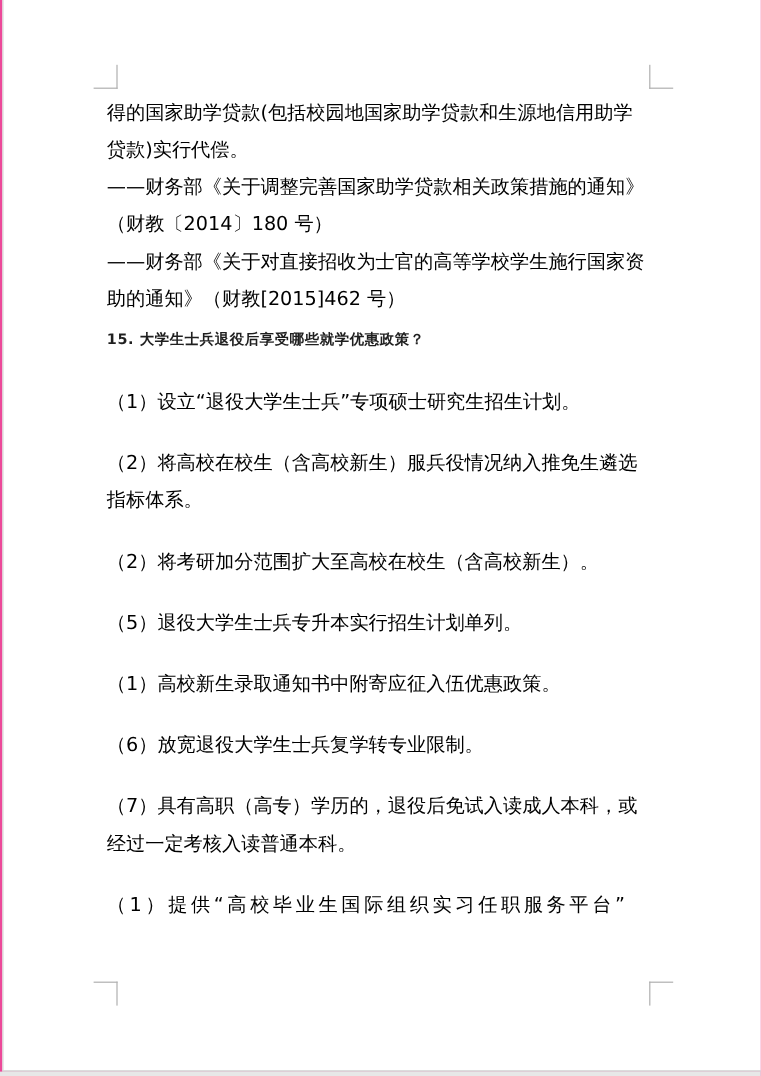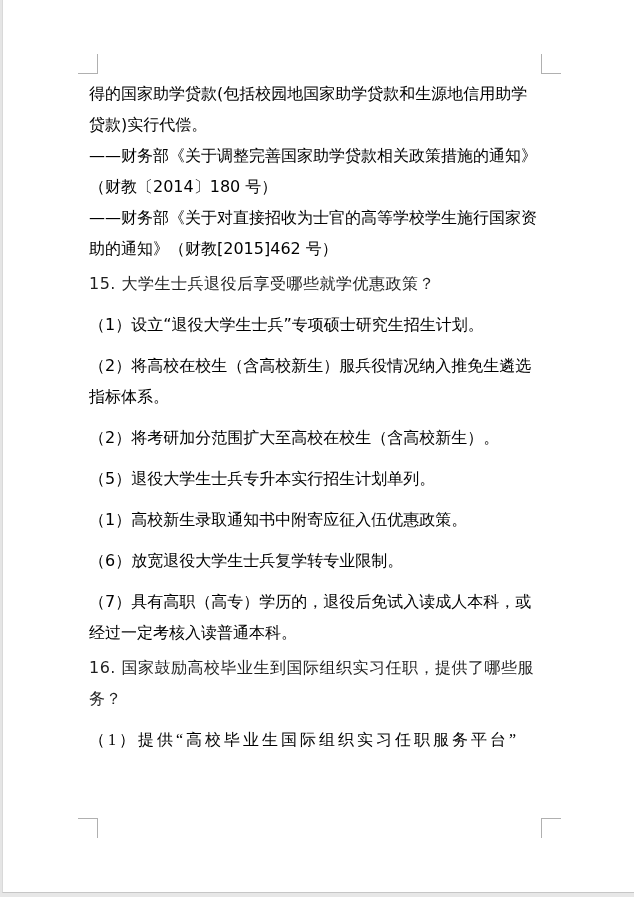--- a/index.html
+++ b/index.html
@@ -8,21 +8,21 @@
     width: 634px;
     height: 897px;
     background: #ffffff;
     font-family: "DejaVu Sans", sans-serif;
     overflow: hidden;
   }
   .stage {
     position: relative;
     width: 634px;
     height: 897px;
-    background: #e5e5e5;
+    background: #ec4899;
   }
   .page {
     position: absolute;
     left: 2px;
     top: 0;
     width: 631px;
     height: 892px;
     background: #ffffff;
     border-left: 1px solid #d9d9d9;
     border-bottom: 1px solid #c6c6c6;
@@ -54,29 +54,29 @@
     width: 460px;
     color: #000000;
     font-size: 16px;
     line-height: 31px;
     text-align: justify;
   }
   .text-area p {
     margin: 0;
     white-space: pre-wrap;
   }
-  p.item { margin-top: 10px; }
+  p.item { margin-top: 20px; }
   p.heading {
     margin-top: 4px;
-    font-weight: 400;
+    font-weight: 700;
     color: #1f1f1f;
-    font-size: 16px;
+    font-size: 12px;
     letter-spacing: 0.5px;
   }
-  p.spaced { letter-spacing: 3px; font-family: Liberation Serif, serif; }
+  p.spaced { letter-spacing: 3px; }
 </style>
 </head>
 <body>
 
 <div class="stage">
   <div class="page">
 
     <div class="mark tl"></div>
     <div class="mark tr"></div>
     <div class="mark bl"></div>
@@ -92,20 +92,18 @@
       <p class="heading">15. 大学生士兵退役后享受哪些就学优惠政策？</p>
       <p class="item">（1）设立“退役大学生士兵”专项硕士研究生招生计划。</p>
       <p class="item">（2）将高校在校生（含高校新生）服兵役情况纳入推免生遴选
 指标体系。</p>
       <p class="item">（2）将考研加分范围扩大至高校在校生（含高校新生）。</p>
       <p class="item">（5）退役大学生士兵专升本实行招生计划单列。</p>
       <p class="item">（1）高校新生录取通知书中附寄应征入伍优惠政策。</p>
       <p class="item">（6）放宽退役大学生士兵复学转专业限制。</p>
       <p class="item">（7）具有高职（高专）学历的，退役后免试入读成人本科，或
 经过一定考核入读普通本科。</p>
-      <p class="heading">16. 国家鼓励高校毕业生到国际组织实习任职，提供了哪些服
-务？</p>
       <p class="item spaced">（1）提供“高校毕业生国际组织实习任职服务平台”</p>
     </div>
 
   </div>
   <div class="bottom-band"></div>
 </div>
 
 </body></html>

